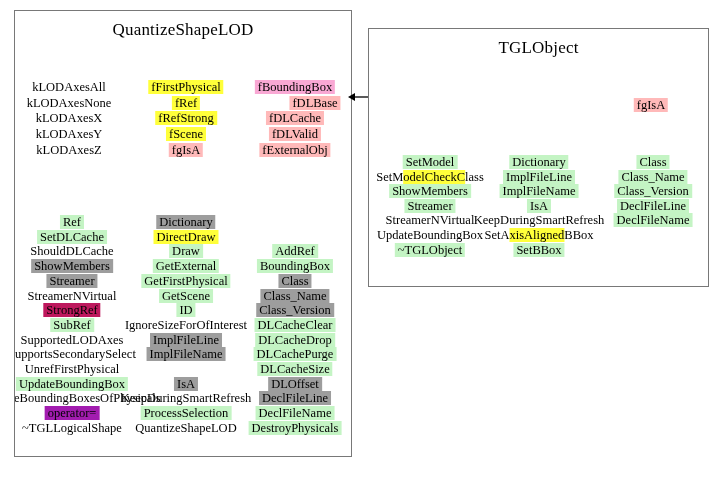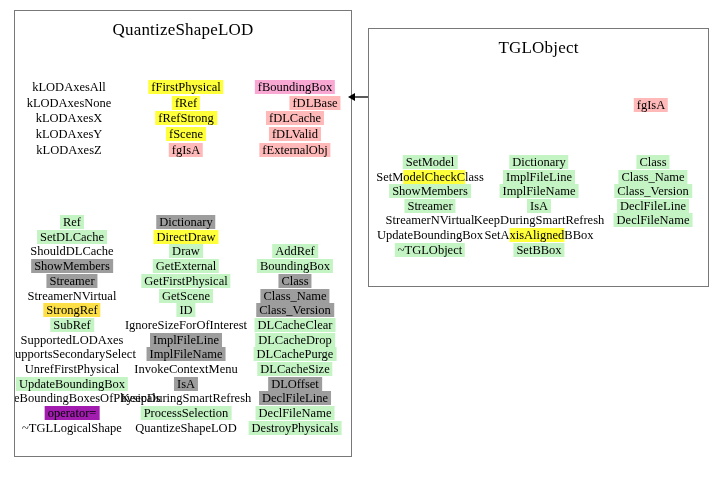--- a/index.html
+++ b/index.html
@@ -43,40 +43,39 @@
         <span class="member" style="left: 280px; top: 84.7px; margin-left: 20px;"><span style="background: rgb(255, 185, 185); padding: 0px 3px;">fDLBase</span></span>
         <span class="member" style="left: 280px; top: 100.4px;"><span style="background: rgb(255, 185, 185); padding: 0px 3px; margin-top: 19px;">fDLCache</span></span>
         <span class="member" style="left: 280px; top: 116.1px;"><span style="background: rgb(255, 185, 185); padding: 0px 3px;">fDLValid</span></span>
         <span class="member" style="left: 280px; top: 131.8px;"><span style="background: rgb(255, 185, 185); padding: 0px 3px;">fExternalObj</span></span>
         <span class="member" style="left: 57px; top: 204px;"><span style="background: rgb(196, 244, 196); padding: 0px 3px;">Ref</span></span>
         <span class="member" style="left: 57px; top: 218.7px;"><span style="background: rgb(196, 244, 196); padding: 0px 3px;">SetDLCache</span></span>
         <span class="member" style="left: 57px; top: 233.4px;"><span>ShouldDLCache</span></span>
         <span class="member" style="left: 57px; top: 248.1px;"><span style="background: rgb(157, 157, 157); padding: 0px 3px;">ShowMembers</span></span>
         <span class="member" style="left: 57px; top: 262.8px;"><span style="background: rgb(157, 157, 157); padding: 0px 3px;">Streamer</span></span>
         <span class="member" style="left: 57px; top: 277.5px;"><span>StreamerNVirtual</span></span>
-        <span class="member" style="left: 57px; top: 292.2px;"><span style="background: #fde047; padding: 0px 3px; text-align: right;">StrongRef</span></span>
+        <span class="member" style="left: 57px; top: 292.2px;"><span style="background: #be185d; padding: 0px 3px; text-align: right;">StrongRef</span></span>
         <span class="member" style="left: 57px; top: 306.9px;"><span style="background: rgb(196, 244, 196); padding: 0px 3px;">SubRef</span></span>
         <span class="member" style="left: 57px; top: 321.6px;"><span>SupportedLODAxes</span></span>
         <span class="member" style="left: 57px; top: 336.3px;"><span>SupportsSecondarySelect</span></span>
         <span class="member" style="left: 57px; top: 351px;"><span>UnrefFirstPhysical</span></span>
         <span class="member" style="left: 57px; top: 365.7px;"><span style="background: rgb(196, 244, 196); padding: 0px 3px;">UpdateBoundingBox</span></span>
         <span class="member" style="left: 57px; top: 380.4px;"><span>UpdateBoundingBoxesOfPhysicals</span></span>
         <span class="member" style="left: 57px; top: 395.1px;"><span style="background: #a21caf; padding: 0px 3px;">operator=</span></span>
         <span class="member" style="left: 57px; top: 409.8px;"><span>~TGLLogicalShape</span></span>
         <span class="member" style="left: 171px; top: 204px;"><span style="background: rgb(157, 157, 157); padding: 0px 3px;">Dictionary</span></span>
         <span class="member" style="left: 171px; top: 218.7px; text-align: center;"><span style="background: rgb(255, 255, 58); padding: 0px 3px;">DirectDraw</span></span>
         <span class="member" style="left: 171px; top: 233.4px;"><span style="background: rgb(196, 244, 196); padding: 0px 3px;">Draw</span></span>
         <span class="member" style="left: 171px; top: 248.1px;"><span style="background: rgb(196, 244, 196); padding: 0px 3px;">GetExternal</span></span>
         <span class="member" style="left: 171px; top: 262.8px;"><span style="background: rgb(196, 244, 196); padding: 0px 3px;">GetFirstPhysical</span></span>
         <span class="member" style="left: 171px; top: 277.5px;"><span style="background: rgb(196, 244, 196); padding: 0px 3px;">GetScene</span></span>
         <span class="member" style="left: 171px; top: 292.2px;"><span style="background: rgb(196, 244, 196); padding: 0px 3px;">ID</span></span>
         <span class="member" style="left: 171px; top: 306.9px;"><span>IgnoreSizeForOfInterest</span></span>
         <span class="member" style="left: 171px; top: 321.6px;"><span style="background: rgb(157, 157, 157); padding: 0px 3px;">ImplFileLine</span></span>
         <span class="member" style="left: 171px; top: 336.3px;"><span style="background: rgb(157, 157, 157); padding: 0px 3px;">ImplFileName</span></span>
-        <span class="member" style="left: 171px; top: 351px;"><span>InvokeContextMenu</span></span>
         <span class="member" style="left: 171px; top: 365.7px;"><span style="background: rgb(157, 157, 157); padding: 0px 3px;">IsA</span></span>
         <span class="member" style="left: 171px; top: 380.4px;"><span>KeepDuringSmartRefresh</span></span>
         <span class="member" style="left: 171px; top: 395.1px;"><span style="background: rgb(196, 244, 196); padding: 0px 3px;">ProcessSelection</span></span>
         <span class="member" style="left: 171px; top: 409.8px;"><span>QuantizeShapeLOD</span></span>
         <span class="member" style="left: 280px; top: 233.4px;"><span style="background: rgb(196, 244, 196); padding: 0px 3px;">AddRef</span></span>
         <span class="member" style="left: 280px; top: 248.1px;"><span style="background: rgb(196, 244, 196); padding: 0px 3px;">BoundingBox</span></span>
         <span class="member" style="left: 280px; top: 262.8px;"><span style="background: rgb(157, 157, 157); padding: 0px 3px;">Class</span></span>
         <span class="member" style="left: 280px; top: 277.5px;"><span style="background: rgb(157, 157, 157); padding: 0px 3px;">Class_Name</span></span>
         <span class="member" style="left: 280px; top: 292.2px;"><span style="background: rgb(157, 157, 157); padding: 0px 3px;">Class_Version</span></span>
         <span class="member" style="left: 280px; top: 306.9px;"><span style="background: rgb(196, 244, 196); padding: 0px 3px;">DLCacheClear</span></span>

